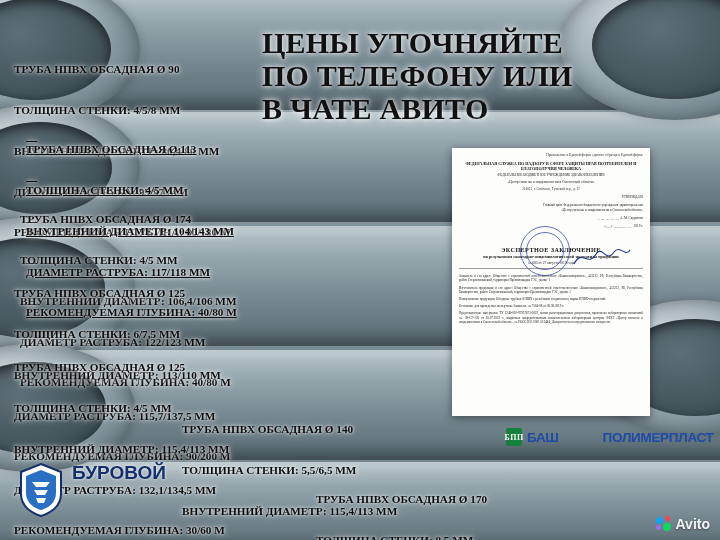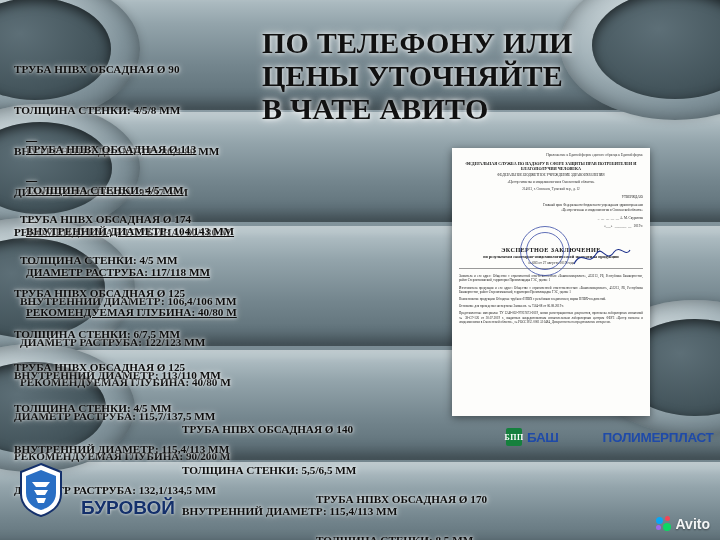--- a/index.html
+++ b/index.html
@@ -204,22 +204,22 @@
     font-size: 13.5px;
     letter-spacing: -0.3px;
   }
   .bpp-text .b1 { color: #1f4aa8; }
   .bpp-text .b2 { color: #1f4aa8; margin-left: 44px; }
   .burovoy {
     position: absolute;
     left: 18px;
     top: 462px;
     display: flex;
-    align-items: flex-end;
-    gap: 17px;
+    align-items: flex-start;
+    gap: 8px;
   }
   .burovoy-badge {
     width: 46px;
     height: 56px;
     position: relative;
   }
   .burovoy-text {
     font-family: "Liberation Sans", sans-serif;
     font-weight: bold;
     font-size: 19px;
@@ -281,22 +281,22 @@
     <div class="bore"></div>
   </div>
   <div class="pipe" style="left:560px; top:-30px; width:230px; height:150px;">
     <div class="bore"></div>
   </div>
   <div class="pipe" style="left:590px; top:300px; width:210px; height:135px;">
     <div class="bore"></div>
   </div>
 
   <div class="headline">
+    <div>ЦЕНЫ УТОЧНЯЙТЕ</div>
     <div>ПО ТЕЛЕФОНУ ИЛИ</div>
-    <div>ЦЕНЫ УТОЧНЯЙТЕ</div>
     <div>В ЧАТЕ АВИТО</div>
   </div>
 
   <div class="block" style="left:14px; top:36px;">
     <div>ТРУБА НПВХ ОБСАДНАЯ Ø 90</div>
     <div>ТОЛЩИНА СТЕНКИ: 4/5/8 ММ</div>
     <div>ВНУТРЕННИЙ ДИАМЕТР: 80,4/80 ММ</div>
     <div>ДИАМЕТР РАСТРУБА: 95/97 ММ</div>
     <div>РЕКОМЕНДУЕМАЯ ГЛУБИНА: 80/180 М</div>
   </div>
@@ -323,20 +323,21 @@
     <div>ВНУТРЕННИЙ ДИАМЕТР: 113/110 ММ</div>
     <div>ДИАМЕТР РАСТРУБА: 115,7/137,5 ММ</div>
     <div>РЕКОМЕНДУЕМАЯ ГЛУБИНА: 90/200 М</div>
   </div>
 
   <div class="block" style="left:14px; top:334px;">
     <div>ТРУБА НПВХ ОБСАДНАЯ Ø 125</div>
     <div>ТОЛЩИНА СТЕНКИ: 4/5 ММ</div>
     <div>ВНУТРЕННИЙ ДИАМЕТР: 115,4/113 ММ</div>
     <div>ДИАМЕТР РАСТРУБА: 132,1/134,5 ММ</div>
+    <div>РЕКОМЕНДУЕМАЯ ГЛУБИНА: 30/60 М</div>
   </div>
 
   <div class="block" style="left:182px; top:396px;">
     <div>ТРУБА НПВХ ОБСАДНАЯ Ø 140</div>
     <div>ТОЛЩИНА СТЕНКИ: 5,5/6,5 ММ</div>
     <div>ВНУТРЕННИЙ ДИАМЕТР: 115,4/113 ММ</div>
     
     
   </div>
 

